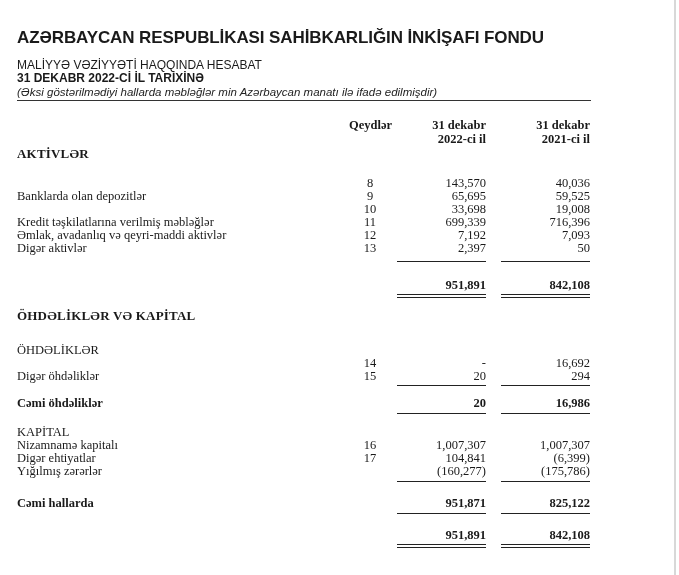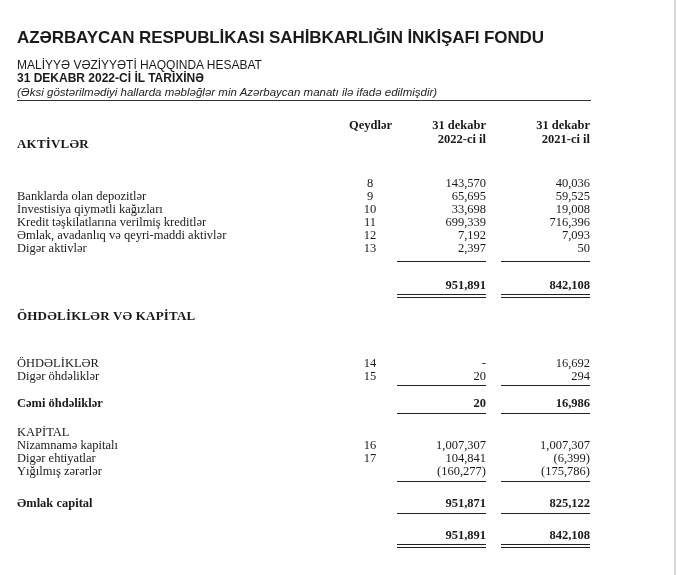--- a/index.html
+++ b/index.html
@@ -45,43 +45,42 @@
 <div class="colhead ch-notes serif">Qeydlər</div>
 <div class="colhead ch-2022 serif">
   <div>31 dekabr</div>
   <div>2022-ci il</div>
 </div>
 <div class="colhead ch-2021 serif">
   <div>31 dekabr</div>
   <div>2021-ci il</div>
 </div>
 
-<div class="row serif" style="top:137px;">
+<div class="row serif" style="top:147px;">
   <span class="lbl section">AKTİVLƏR</span>
 </div>
 
 <div class="row serif" style="top:176px;">
   <span class="note">8</span>
   <span class="v22">143,570</span>
   <span class="v21">40,036</span>
 </div>
 <div class="row serif" style="top:189px;">
   <span class="lbl">Banklarda olan depozitlər</span>
   <span class="note">9</span>
   <span class="v22">65,695</span>
   <span class="v21">59,525</span>
 </div>
 <div class="row serif" style="top:202px;">
-  <span class="lbl">İnvestisiya qiymətli kağızları</span>
   <span class="note">10</span>
   <span class="v22">33,698</span>
   <span class="v21">19,008</span>
 </div>
 <div class="row serif" style="top:215px;">
-  <span class="lbl">Kredit təşkilatlarına verilmiş kreditlər</span>
+  <span class="lbl">Kredit təşkilatlarına verilmiş məbləğlər</span>
   <span class="note">11</span>
   <span class="v22">699,339</span>
   <span class="v21">716,396</span>
 </div>
 <div class="row serif" style="top:228px;">
   <span class="lbl">Əmlak, avadanlıq və qeyri-maddi aktivlər</span>
   <span class="note">12</span>
   <span class="v22">7,192</span>
   <span class="v21">7,093</span>
 </div>
@@ -98,21 +97,21 @@
   <span class="v22 bold">951,891</span>
   <span class="v21 bold">842,108</span>
 </div>
 <div class="dbl c22" style="top:294px;"></div>
 <div class="dbl c21" style="top:294px;"></div>
 
 <div class="row serif" style="top:309px;">
   <span class="lbl section">ÖHDƏLİKLƏR VƏ KAPİTAL</span>
 </div>
 
-<div class="row serif" style="top:356px;">
+<div class="row serif" style="top:343px;">
   <span class="lbl">ÖHDƏLİKLƏR</span>
 </div>
 <div class="row serif" style="top:356px;">
   <span class="note">14</span>
   <span class="v22">-</span>
   <span class="v21">16,692</span>
 </div>
 <div class="row serif" style="top:369px;">
   <span class="lbl">Digər öhdəliklər</span>
   <span class="note">15</span>
@@ -148,21 +147,21 @@
 <div class="row serif" style="top:464px;">
   <span class="lbl">Yığılmış zərərlər</span>
   <span class="note"></span>
   <span class="v22">(160,277)</span>
   <span class="v21">(175,786)</span>
 </div>
 <div class="ul c22" style="top:481px;"></div>
 <div class="ul c21" style="top:481px;"></div>
 
 <div class="row serif" style="top:496px;">
-  <span class="lbl bold">Əmlak capital</span>
+  <span class="lbl bold">Cəmi hallarda</span>
   <span class="v22 bold">951,871</span>
   <span class="v21 bold">825,122</span>
 </div>
 <div class="ul c22" style="top:513px;"></div>
 <div class="ul c21" style="top:513px;"></div>
 
 <div class="row serif" style="top:528px;">
   <span class="v22 bold">951,891</span>
   <span class="v21 bold">842,108</span>
 </div>

